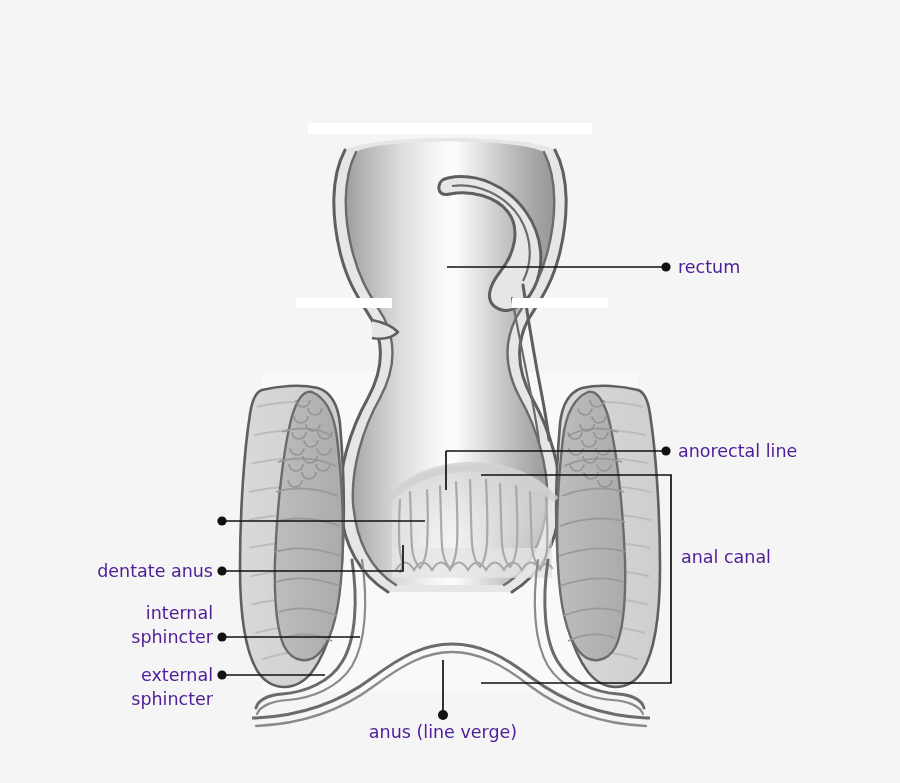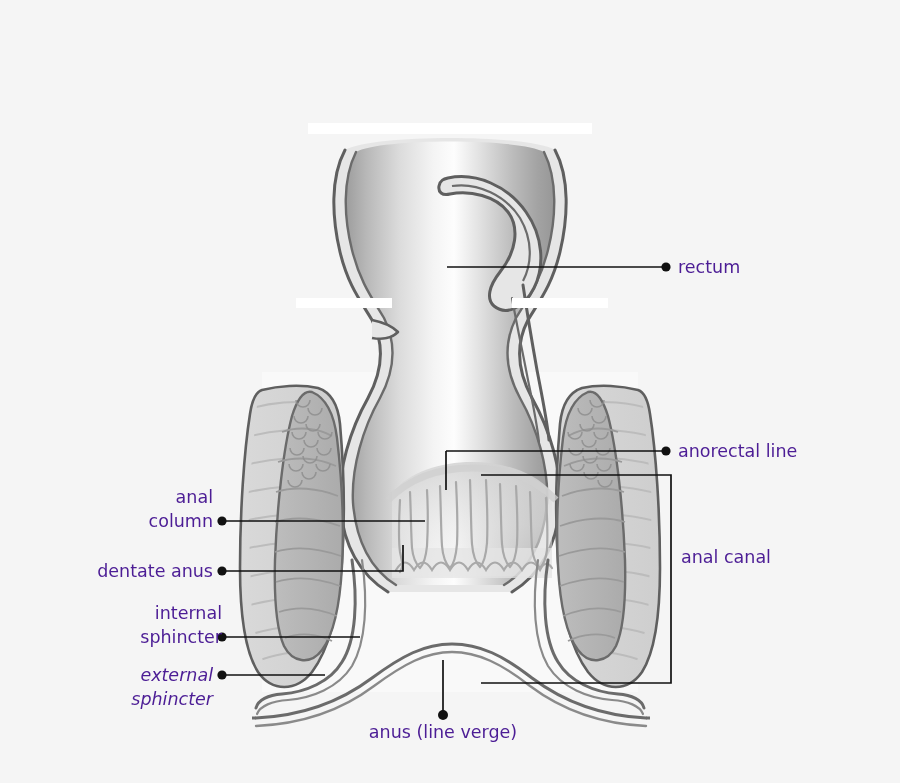--- a/index.html
+++ b/index.html
@@ -383,32 +383,28 @@
       <circle cx="443" cy="715" r="5"></circle>
     </g>
   </svg>
 
   <div class="lbl lbl-right" style="left:678px; top:255px;">rectum</div>
 
   <div class="lbl lbl-right" style="left:678px; top:439px;">anorectal line</div>
 
   <div class="lbl lbl-right" style="left:681px; top:545px;">anal canal</div>
 
-  <div class="lbl lbl-left" style="left:0px; top:485px; width:213px;">
-    <div>anal</div>
-    <div>column</div>
-  </div>
 
   <div class="lbl lbl-left" style="left:0px; top:559px; width:213px;">dentate anus</div>
 
-  <div class="lbl lbl-left" style="left:0px; top:601px; width:213px;padding-left:9px;">
+  <div class="lbl lbl-left" style="left:0px; top:601px; width:213px;">
     <div>internal</div>
     <div>sphincter</div>
   </div>
 
-  <div class="lbl lbl-left" style="left:0px; top:663px; width:213px;font-style:italic;">
+  <div class="lbl lbl-left" style="left:0px; top:663px; width:213px;">
     <div>external</div>
     <div>sphincter</div>
   </div>
 
   <div class="lbl lbl-center" style="left:293px; top:720px; width:300px;">anus (line verge)</div>
 
 </div>
 
 </body></html>

